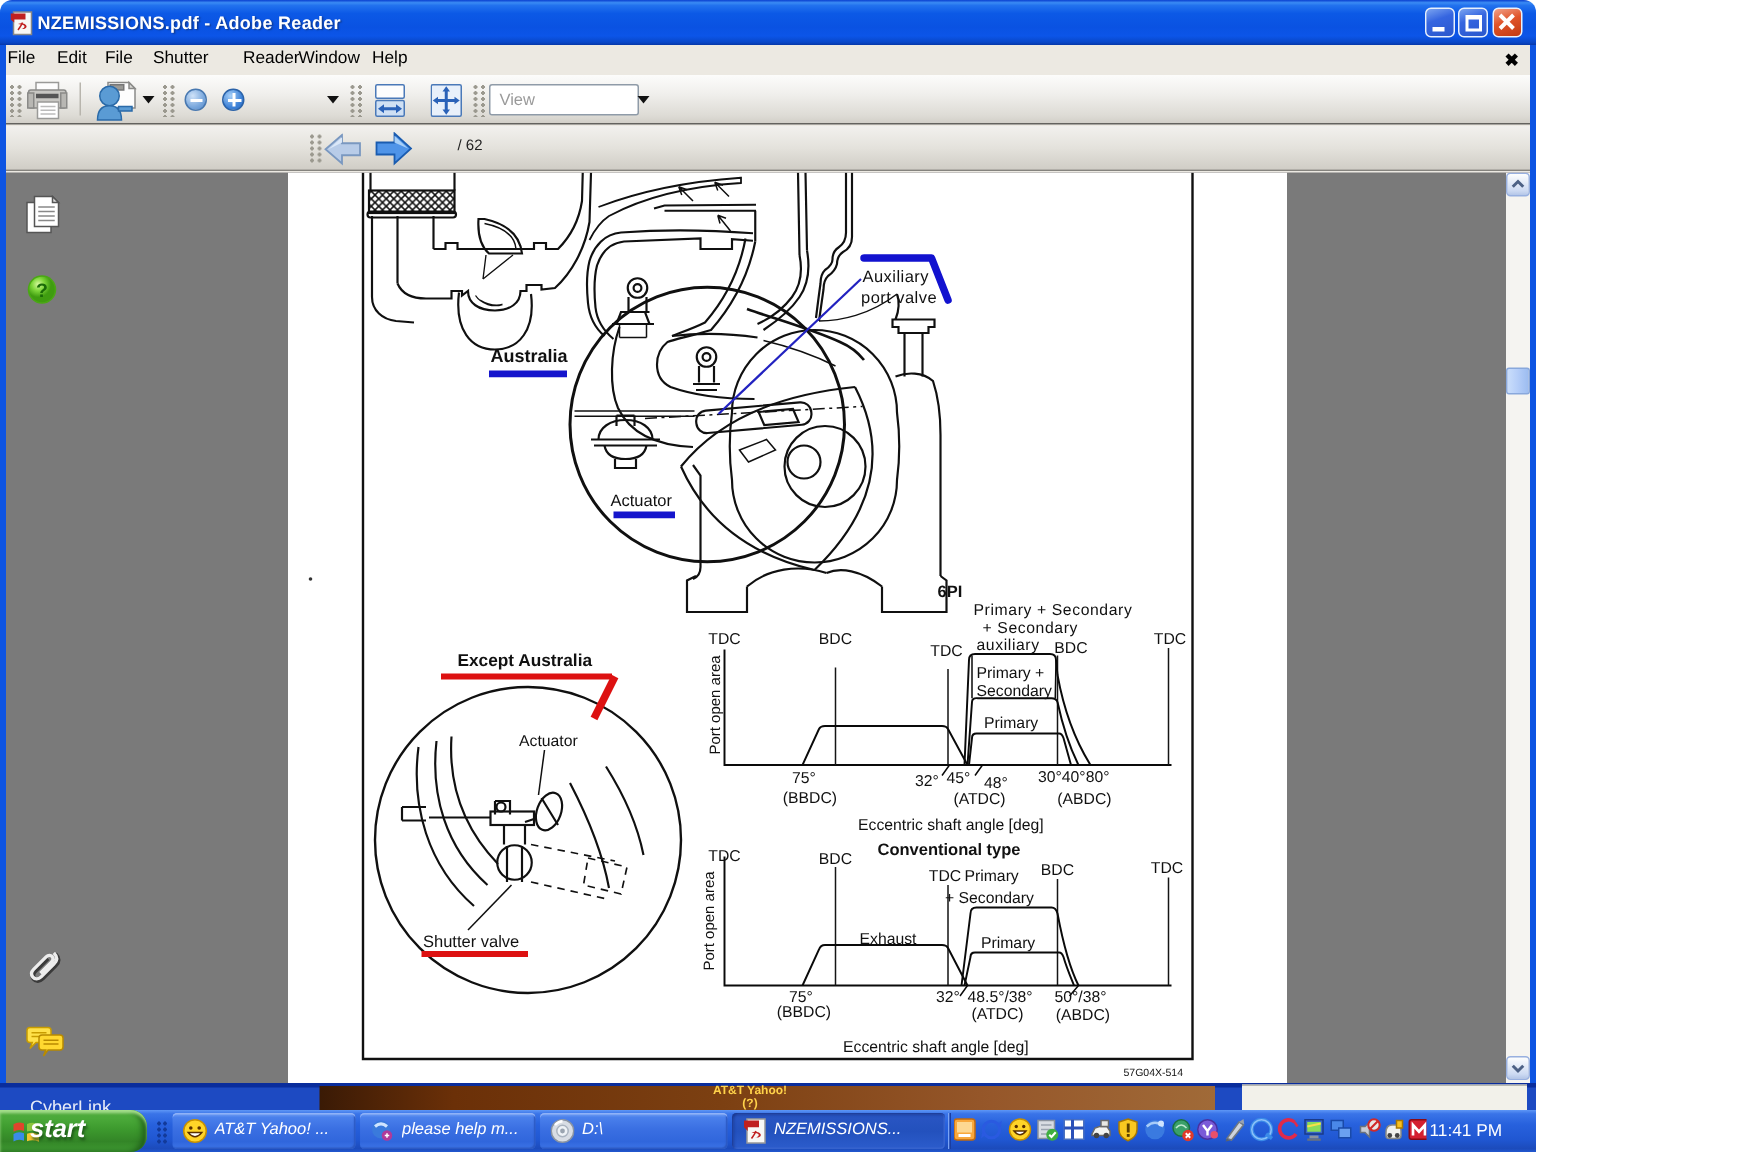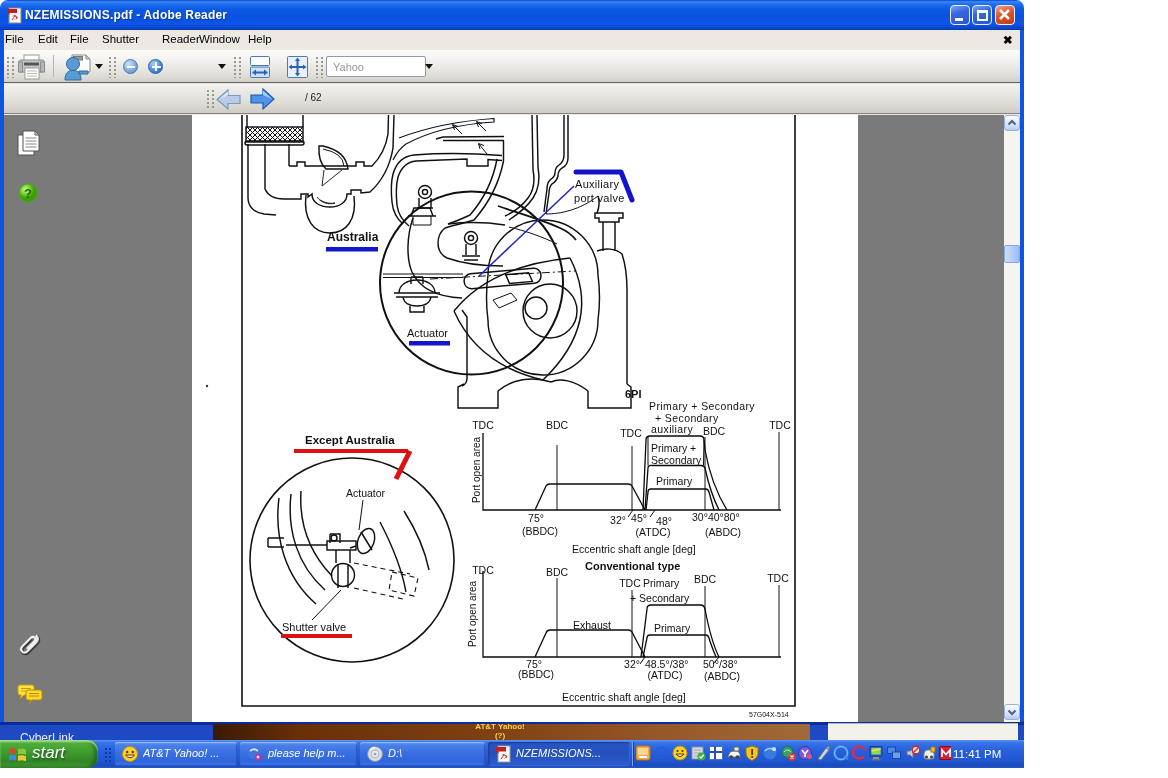--- a/index.html
+++ b/index.html
@@ -125,21 +125,21 @@
         <rect x="0.5" y="0.5" width="20" height="21" rx="1" fill="#e8f0fa" stroke="#4a79b8"></rect>
         <path d="M10.5 1.5 L13 5 L8 5 Z" fill="#2a62b8"></path>
         <path d="M10.5 20.5 L13 17 L8 17 Z" fill="#2a62b8"></path>
         <path d="M1.5 11 L5 8.5 L5 13.5 Z" fill="#2a62b8"></path>
         <path d="M19.5 11 L16 8.5 L16 13.5 Z" fill="#2a62b8"></path>
         <rect x="9.5" y="4" width="2" height="14" fill="#2a62b8"></rect>
         <rect x="4" y="10" width="13" height="2" fill="#2a62b8"></rect>
       </svg>
       <div class="grip" style="left:311px;top:6px;height:22px"></div>
       <div class="grip" style="left:316px;top:6px;height:22px"></div>
-      <div id="findbox">Yahoo</div>
+      <div id="findbox">View</div>
       <div class="caret" style="left:421px;top:14px"></div>
     </div>
     <div id="toolbar2">
       <div class="grip" style="left:202px;top:5px;height:20px"></div>
       <div class="grip" style="left:207px;top:5px;height:20px"></div>
 
       <svg style="position:absolute;left:212px;top:5px" width="26" height="22" viewBox="0 0 26 22">
         <path d="M12 1 L1 10.5 L12 20 L12 14.5 L24 14.5 L24 6.5 L12 6.5 Z" fill="#b8cce8" stroke="#7a98c0" stroke-width="1.2"></path>
         <path d="M12 2.5 L3 10.5 L12 6 Z" fill="#dbe8f8"></path>
       </svg>
@@ -423,21 +423,21 @@
 
     <div id="startbtn" style="position:absolute;left:0;top:0;width:98px;height:28px;border-radius:0 11px 11px 0;
       background:linear-gradient(180deg,#7ecf6a 0%,#4fae3d 12%,#3d9a2e 45%,#338527 75%,#3f9a32 95%);
       box-shadow:inset 0 2px 2px #a5e08c, inset -3px 0 4px #1e5c18;">
       <svg style="position:absolute;left:8px;top:5px" width="20" height="19" viewBox="0 0 20 19">
         <path d="M1 4.5 Q4 2.5 8 4 L8 9 Q4 7.5 1 9.5 Z" fill="#e0452c"></path>
         <path d="M10 4.3 Q14 2.5 18 4.5 L18 9.8 Q14 8 10 9.3 Z" fill="#8cc63f"></path>
         <path d="M1 11 Q4 9 8 10.5 L8 15.5 Q4 14 1 16 Z" fill="#3a8ce8"></path>
         <path d="M10 10.8 Q14 9.3 18 11.2 L18 16.2 Q14 14.5 10 15.8 Z" fill="#f8c530"></path>
       </svg>
-      <span style="position:absolute;left:32px;top:3px;color:#fff;font-size:17px;font-weight:normal;font-style:italic;text-shadow:1px 2px 2px #1d5617">start</span>
+      <span style="position:absolute;left:20px;top:3px;color:#fff;font-size:17px;font-weight:bold;font-style:italic;text-shadow:1px 2px 2px #1d5617">start</span>
     </div>
     <div class="grip" style="left:104px;top:7px;height:16px;background-image:radial-gradient(#123a9a 40%,transparent 44%)"></div>
     <div class="grip" style="left:108px;top:7px;height:16px;background-image:radial-gradient(#123a9a 40%,transparent 44%)"></div>
     <div class="tbtn" style="left:115px;width:122px">
       <svg style="position:absolute;left:7px;top:4px" width="16" height="16">
           <circle cx="8" cy="8" r="7.5" fill="#ffd428"></circle>
           <circle cx="8" cy="8" r="7.5" fill="none" stroke="#c89000"></circle>
           <circle cx="5.2" cy="6" r="1.2" fill="#5a3000"></circle>
           <circle cx="10.8" cy="6" r="1.2" fill="#5a3000"></circle>
           <path d="M3.5 9 Q8 14.5 12.5 9 Z" fill="#fff" stroke="#5a3000"></path>

